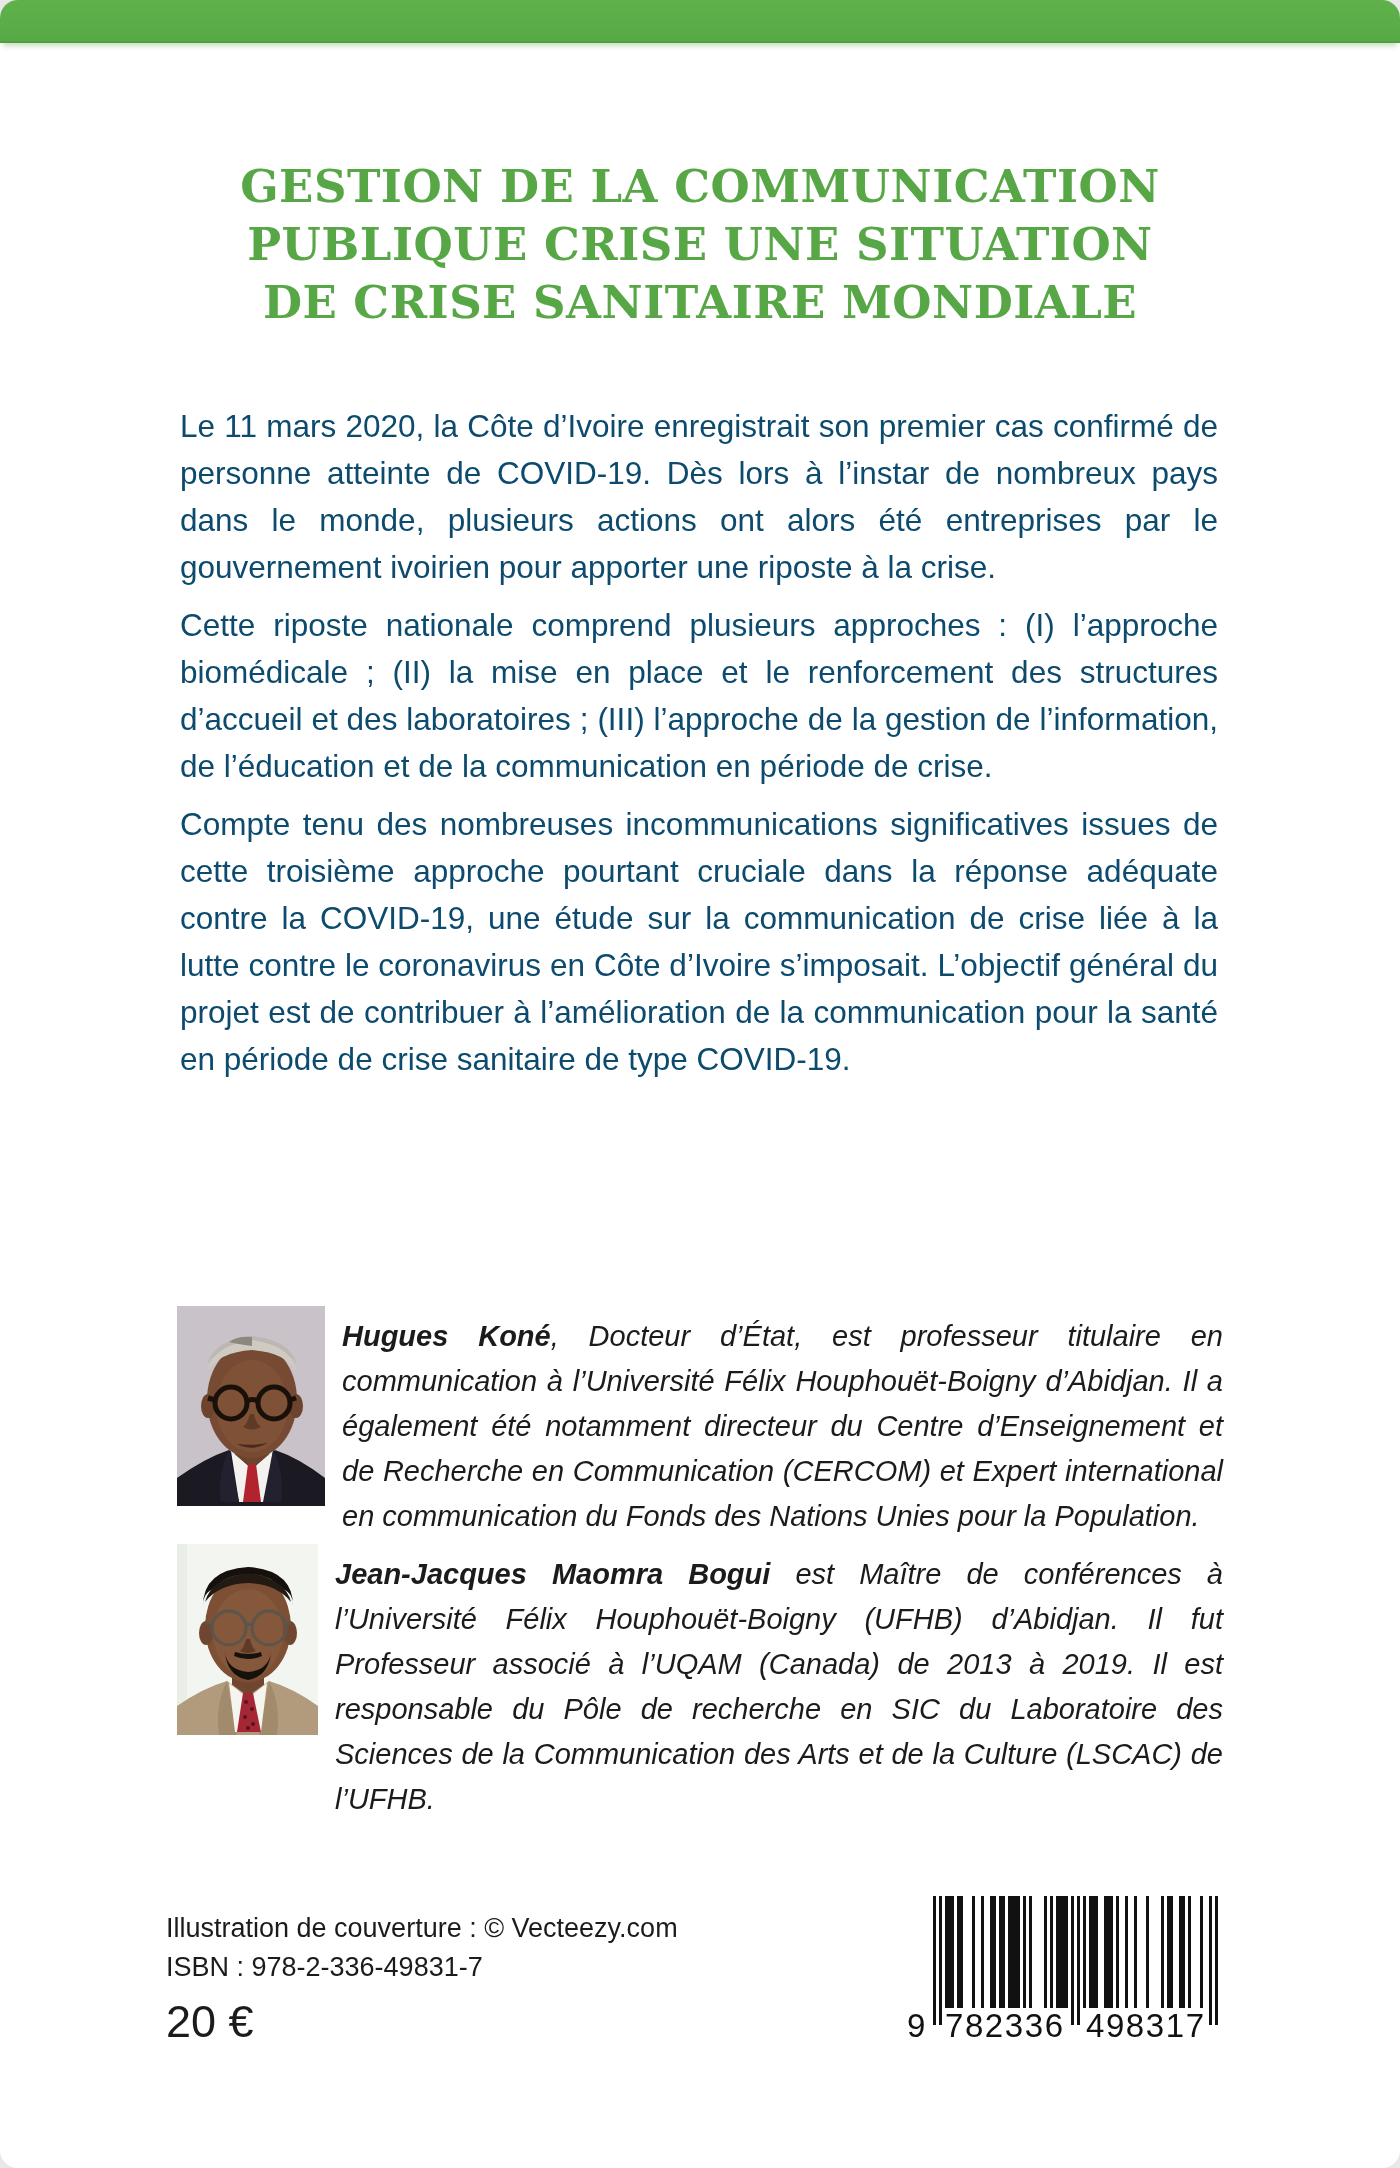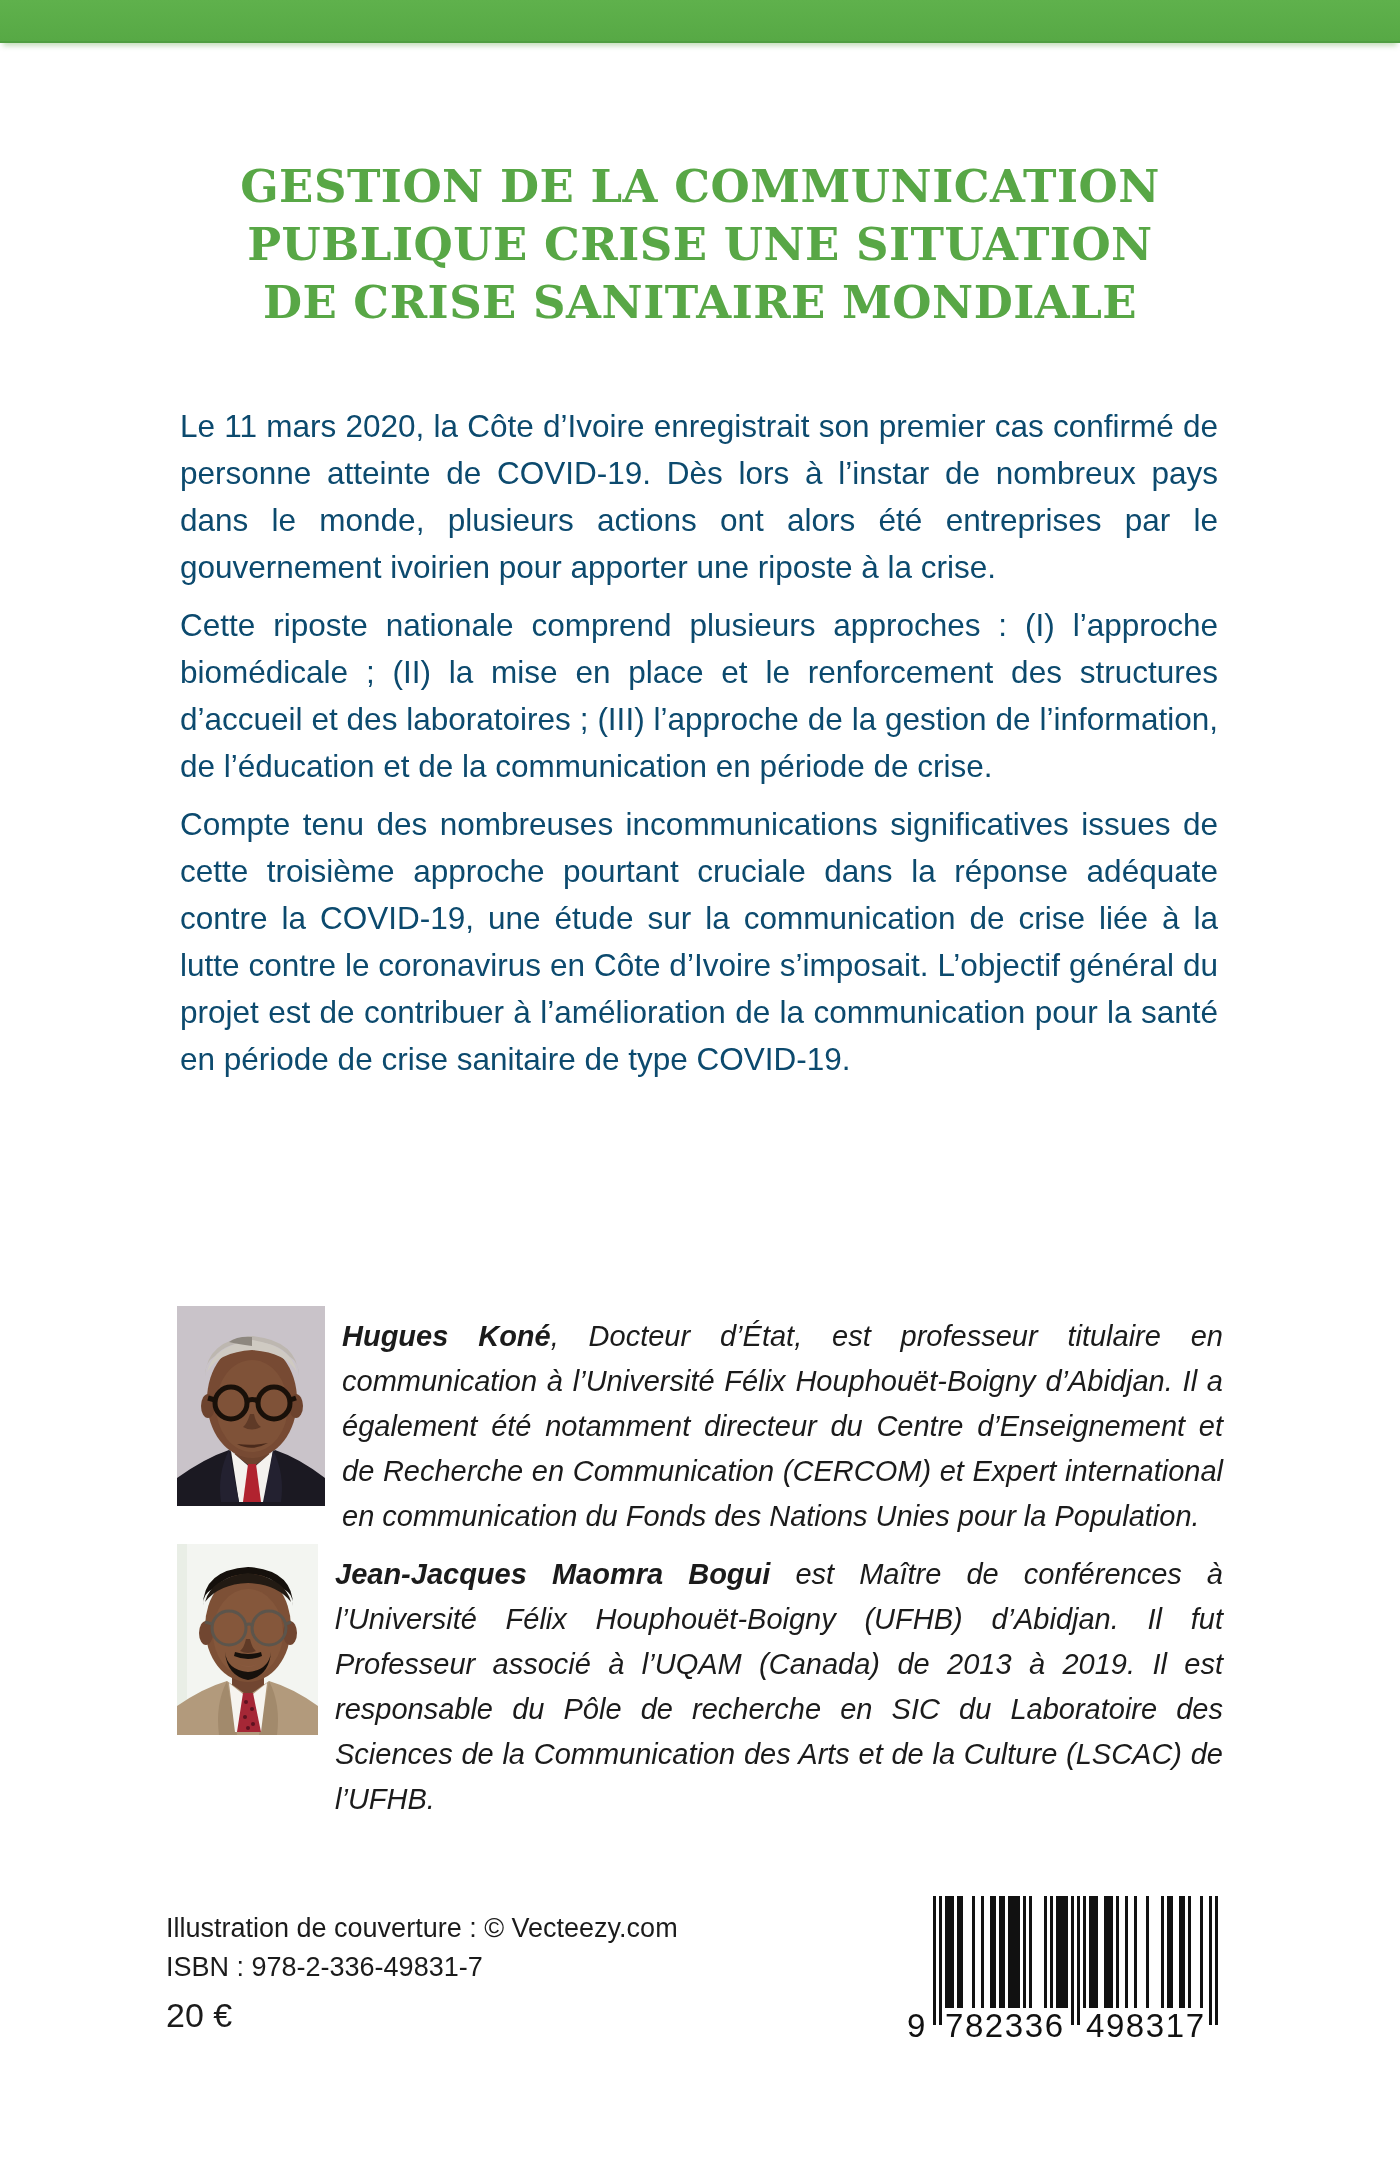--- a/index.html
+++ b/index.html
@@ -1,19 +1,19 @@
 <!DOCTYPE html>
 <html><head>
 <meta charset="utf-8">
 <style>
   html,body { margin:0; padding:0; background:#e8e8e8; }
   .page {
     position:relative; width:1400px; height:2168px; margin:0 auto;
     background:#ffffff; overflow:hidden;
-    font-family:"Liberation Sans", sans-serif; color:#1b1b1b;
+    font-family:"Liberation Sans", sans-serif; color:#1b1b1b;border-radius:18px;
   }
   .top-bar {
     position:absolute; top:0; left:0; width:1400px; height:41px;
     background:linear-gradient(#5fb14c,#57a945);
     border-bottom:2px solid #4f9e40;
     box-shadow:0 6px 5px -3px rgba(130,185,110,0.45);
   }
   .title {
     position:absolute; top:158px; left:0; width:1400px;
     text-align:center;
@@ -34,21 +34,21 @@
     font-style:italic; font-size:29px; line-height:45px;
     text-align:justify;
   }
   .bio-1 { top:1306px; }
   .bio-2 { top:1544px; }
   .bio p { margin:0; padding-top:8px; }
   .author-name { font-weight:bold; }
   .photo { flex:0 0 auto; display:block; }
   .credit { position:absolute; left:166px; top:1893px; font-size:27px;margin-top:20px; }
   .isbn   { position:absolute; left:166px; top:1952px; font-size:27px; }
-  .price  { position:absolute; left:166px; top:1996px; font-size:34px; }
+  .price  { position:absolute; left:166px; top:1996px; font-size:45px; }
   .barcode { position:absolute; left:905px; top:1896px; }
 </style>
 </head>
 <body>
 
 <div class="page">
 
   <div class="top-bar"></div>
 
   <div class="title">

